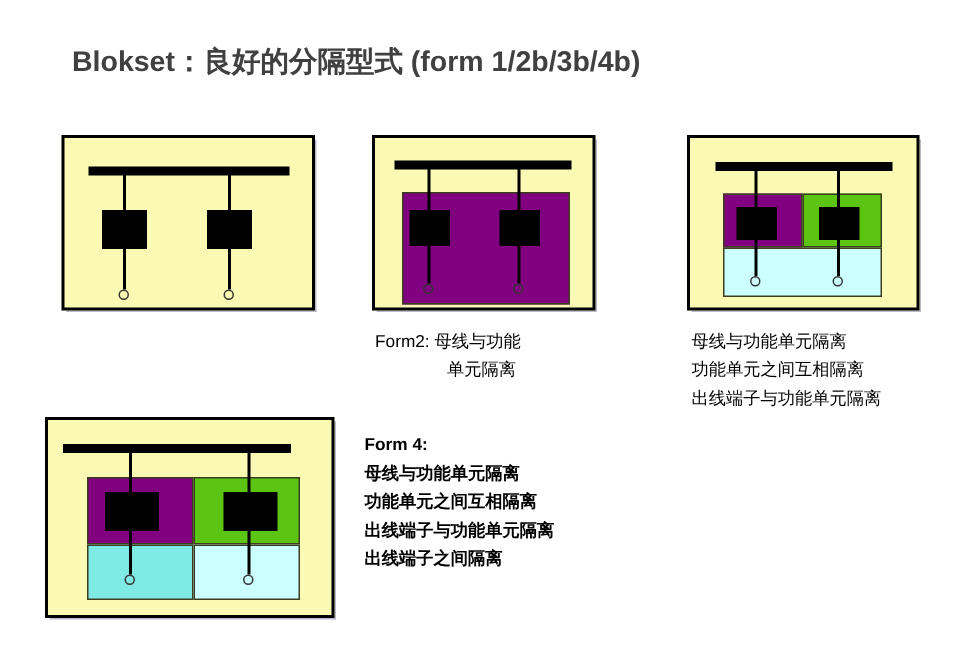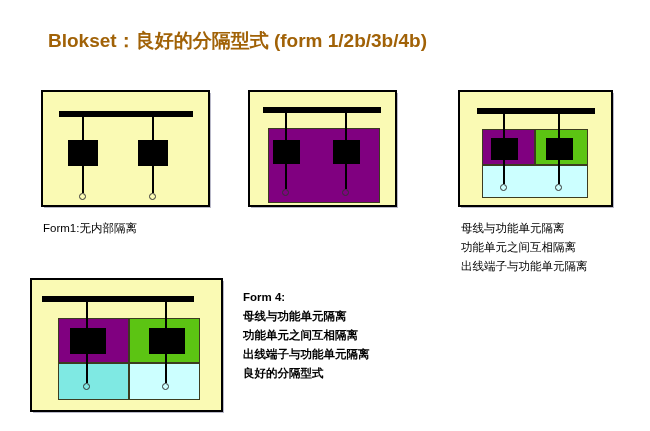--- a/index.html
+++ b/index.html
@@ -21,21 +21,21 @@
     height: 431px;
   }
 
   
   #title {
     position: absolute;
     left: 48px;
     top: 28px;
     font-size: 19px;
     font-weight: bold;
-    color: #a16207;
+    color: #404040;
     letter-spacing: 0px;
     white-space: nowrap;
   }
 
   
   .panel {
     position: absolute;
     background: #fafab4;
     border: 2px solid #000000;
     box-sizing: border-box;
@@ -122,42 +122,43 @@
 
   <div class="breaker" style="left:68px; top:140px; width:30px; height:26px;"></div>
   <div class="breaker" style="left:138px; top:140px; width:30px; height:26px;"></div>
 
   <div class="vline" style="left:82px; top:166px; height:27px;"></div>
   <div class="vline" style="left:152px; top:166px; height:27px;"></div>
 
   <div class="terminal" style="left:79px; top:193px;"></div>
   <div class="terminal" style="left:149px; top:193px;"></div>
 
-  <div class="caption" style="left:43px; top:219px;">
-    <span class="ln">Form1:无内部隔离</span>
-  </div>
 
   <div class="panel" style="left:248px; top:90px; width:149px; height:117px;"></div>
 
   <div class="busbar" style="left:263px; top:107px; width:118px;"></div>
 
   <div class="cell cell-purple bordered" style="left:268px; top:128px; width:112px; height:75px;"></div>
 
   <div class="vline" style="left:285px; top:110px; height:34px; z-index:2;"></div>
   <div class="vline" style="left:345px; top:110px; height:34px; z-index:2;"></div>
 
   <div class="breaker" style="left:273px; top:140px; width:27px; height:24px;"></div>
   <div class="breaker" style="left:333px; top:140px; width:27px; height:24px;"></div>
 
   <div class="vline" style="left:285px; top:164px; height:25px; z-index:2;"></div>
   <div class="vline" style="left:345px; top:164px; height:25px; z-index:2;"></div>
 
   <div class="terminal" style="left:282px; top:189px;"></div>
   <div class="terminal" style="left:342px; top:189px;"></div>
 
+  <div class="caption" style="left:250px; top:219px;">
+    <span class="ln">Form2:  母线与功能</span>
+    <span class="ln ind">单元隔离</span>
+  </div>
 
   <div class="panel" style="left:458px; top:90px; width:155px; height:117px;"></div>
 
   <div class="busbar" style="left:477px; top:108px; width:118px;"></div>
 
   <div class="cell cell-cyan-lt bordered" style="left:482px; top:165px; width:106px; height:33px;"></div>
 
   <div class="cell cell-purple bordered" style="left:482px; top:129px; width:53px; height:36px;"></div>
   <div class="cell cell-green bordered" style="left:535px; top:129px; width:53px; height:36px;"></div>
 
@@ -198,16 +199,16 @@
   <div class="vline" style="left:165px; top:352px; height:31px; z-index:2;"></div>
 
   <div class="terminal" style="left:83px; top:383px;"></div>
   <div class="terminal" style="left:162px; top:383px;"></div>
 
   <div class="caption" style="left:243px; top:288px;font-weight:bold;">
     <span class="ln">Form 4:</span>
     <span class="ln">母线与功能单元隔离</span>
     <span class="ln">功能单元之间互相隔离</span>
     <span class="ln">出线端子与功能单元隔离</span>
-    <span class="ln">良好的分隔型式</span>
+    <span class="ln">出线端子之间隔离</span>
   </div>
 
 </div>
 
 </body></html>

